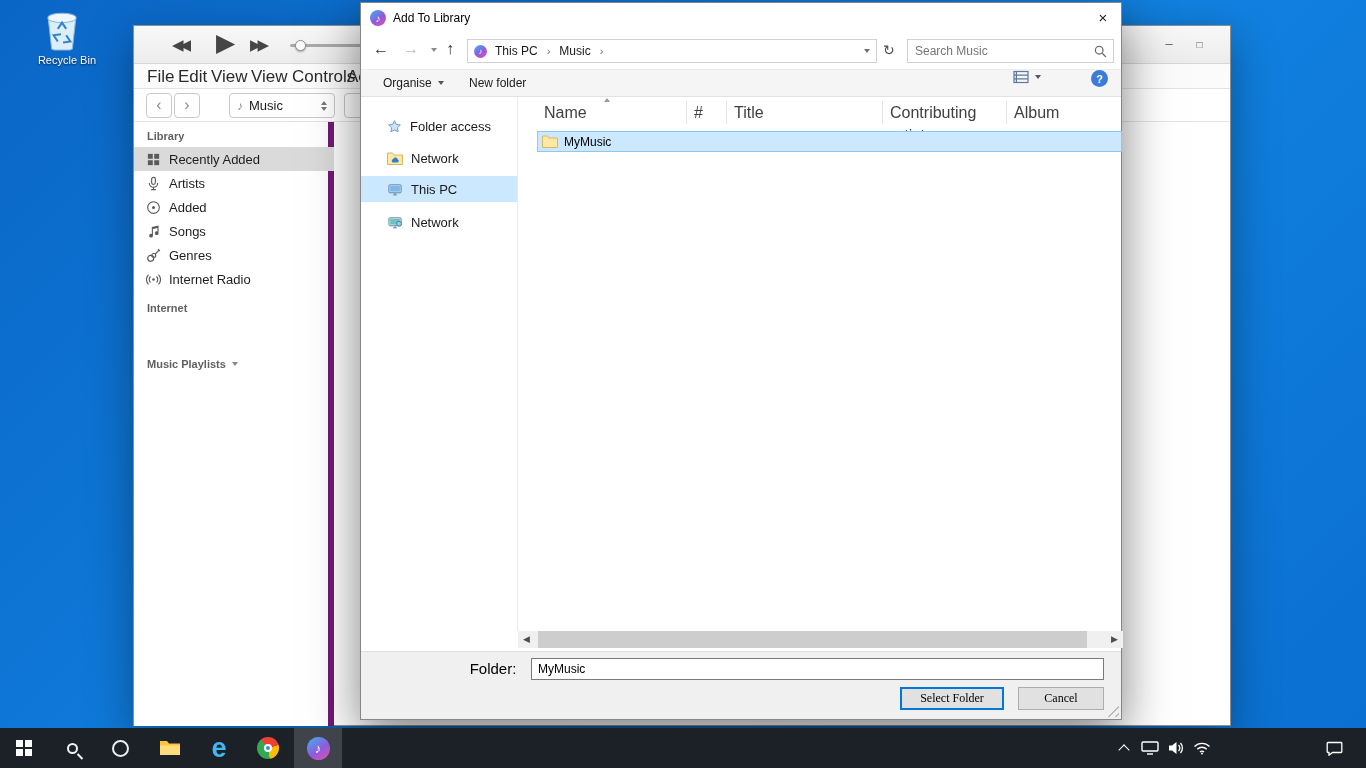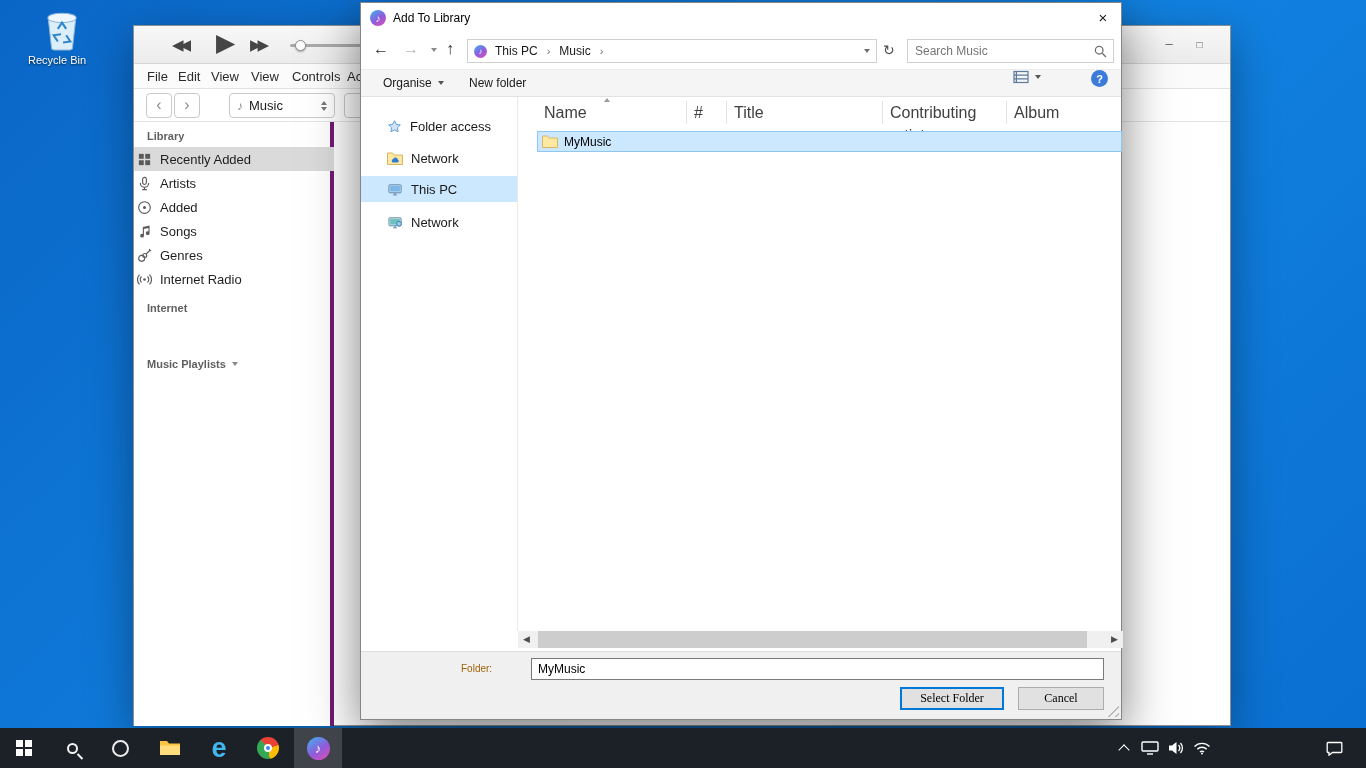--- a/index.html
+++ b/index.html
@@ -1,43 +1,43 @@
 <!DOCTYPE html>
 <html><head>
 <meta charset="utf-8">
 <style>
   *{margin:0;padding:0;box-sizing:border-box}
   html,body{width:1366px;height:768px;overflow:hidden}
   body{font-family:"Liberation Sans",sans-serif;position:relative;background:#0e74d6}
   .a{position:absolute}
   
   .desktop-bg{background:linear-gradient(135deg,#0a66c6 0%,#1181e0 55%,#0a6fd0 100%)}
-  .rb-label{color:#fff;font-size:11px;margin-top:2px;text-shadow:0 1px 2px rgba(0,0,0,.7);text-align:left}
+  .rb-label{color:#fff;font-size:11px;margin-top:2px;text-shadow:0 1px 2px rgba(0,0,0,.7);text-align:right}
   
   .itwin{background:#fff;border:1px solid #8f8f8f;box-shadow:0 14px 42px rgba(0,0,0,.35)}
   .it-toolbar{left:0;top:0;width:100%;height:38px;background:linear-gradient(#f8f8f8,#ececec);border-bottom:1px solid #d6d6d6}
   .pbtn{color:#454545;line-height:1;cursor:default}
   .dbl{letter-spacing:-4px}
   .voltrack{height:3px;background:#aaa;border-radius:2px}
   .volknob{width:11px;height:11px;border-radius:50%;background:#fdfdfd;border:1px solid #8e8e8e;box-shadow:0 1px 2px rgba(0,0,0,.3)}
   .winctl span{display:inline-block;width:26px;text-align:center;color:#5c5c5c;font-size:13px;line-height:26px}
   .it-menubar{left:0;top:38px;width:100%;height:25px;background:#fbfbfb;border-bottom:1px solid #e2e2e2}
-  .it-menubar span{position:absolute;top:0;line-height:25px;font-size:13px;color:#2b2b2b}
+  .it-menubar span{position:absolute;top:0;line-height:25px;font-size:17px;color:#2b2b2b}
   .it-navrow{left:0;top:63px;width:100%;height:33px;background:#fff;border-bottom:1px solid #e4e4e4}
   .navbtn{width:26px;height:25px;border:1px solid #c9c9c9;border-radius:4px;background:#fff;color:#8d8d8d;font-size:16px;text-align:center;line-height:22px}
   .combo{height:25px;border:1px solid #c9c9c9;border-radius:4px;background:#fff;display:flex;align-items:center;padding:0 7px;gap:6px}
   .combo .lbl{font-size:13px;color:#1d1d1d}
   .combo .note{color:#8a8a8a;font-size:12px}
   .spin{display:flex;flex-direction:column;gap:2px;margin-left:auto}
   .tri-u{width:0;height:0;border-left:3.5px solid transparent;border-right:3.5px solid transparent;border-bottom:4px solid #777}
   .tri-d{width:0;height:0;border-left:3.5px solid transparent;border-right:3.5px solid transparent;border-top:4px solid #777}
   .tri-r{width:0;height:0;border-top:4px solid transparent;border-bottom:4px solid transparent;border-left:5px solid #777}
-  .it-sidebar{left:0;top:96px;width:200px;height:604px;background:#fff;border-right:4px solid #701a75}
+  .it-sidebar{left:0;top:96px;width:200px;height:604px;background:#fff;border-right:6px solid #701a75}
   .sb-head{position:absolute;left:13px;font-size:11px;font-weight:bold;color:#606060;display:flex;align-items:center;gap:6px}
-  .sb-row{position:absolute;left:0;width:200px;height:24px;display:flex;align-items:center;gap:8px;padding-left:3px;font-size:13px;color:#1e1e1e}
+  .sb-row{position:absolute;left:0;width:200px;height:24px;display:flex;align-items:center;gap:8px;padding-left:12px;font-size:13px;color:#1e1e1e}
   .sb-row.sel{background:#dadada}
   .sb-row svg{flex:0 0 auto}
   
   .dlg{background:#fff;border:1px solid #858585;box-shadow:0 16px 46px rgba(0,0,0,.5)}
   .dlg-title{left:0;top:0;width:100%;height:30px;background:#fff}
   .dlg-title .txt{position:absolute;left:32px;top:0;line-height:30px;font-size:12px;color:#000}
   .badge{border-radius:50%;background:linear-gradient(145deg,#39b5f0 0%,#8f5bdc 55%,#e44fb0 100%);color:#fff;display:flex;align-items:center;justify-content:center}
   .dlg-close{width:36px;height:30px;text-align:center;line-height:30px;font-size:15px;color:#1a1a1a}
   .addr{border:1px solid #d0d0d0;background:#fff;display:flex;align-items:center;gap:4px;padding:0 6px;font-size:12px;color:#191919}
   .crumb{padding:0 4px;line-height:22px}
@@ -290,21 +290,21 @@
     <span>MyMusic</span>
   </div>
 
   <div class="a hscroll" style="left:157px;top:628px;width:605px;height:17px">
     <div class="harrow">◀</div>
     <div class="hthumb" style="position:absolute;left:20px;top:0;width:549px;height:17px"></div>
     <div class="harrow" style="position:absolute;right:0;top:0">▶</div>
   </div>
 
   <div class="a dlg-footer">
-    <span class="a" style="left:100px;top:6px;width:64px;text-align:left;font-size:10px;line-height:22px;color:#a16207">Folder:</span>
+    <span class="a" style="left:100px;top:6px;width:64px;text-align:center;font-size:15px;line-height:22px;color:#000000">Folder:</span>
     <input class="a fld-input" style="left: 170px; top: 6px; width: 573px; height: 22px;" value="MyMusic">
     <button class="a btn default" style="left:539px;top:35px;width:104px;height:23px">Select Folder</button>
     <button class="a btn" style="left:657px;top:35px;width:86px;height:23px">Cancel</button>
     <div class="a grip" style="right:2px;bottom:2px"></div>
   </div>
 </div>
 
 <div class="a taskbar">
   <div class="tb-btn" style="left:0">
     <div class="winlogo">

